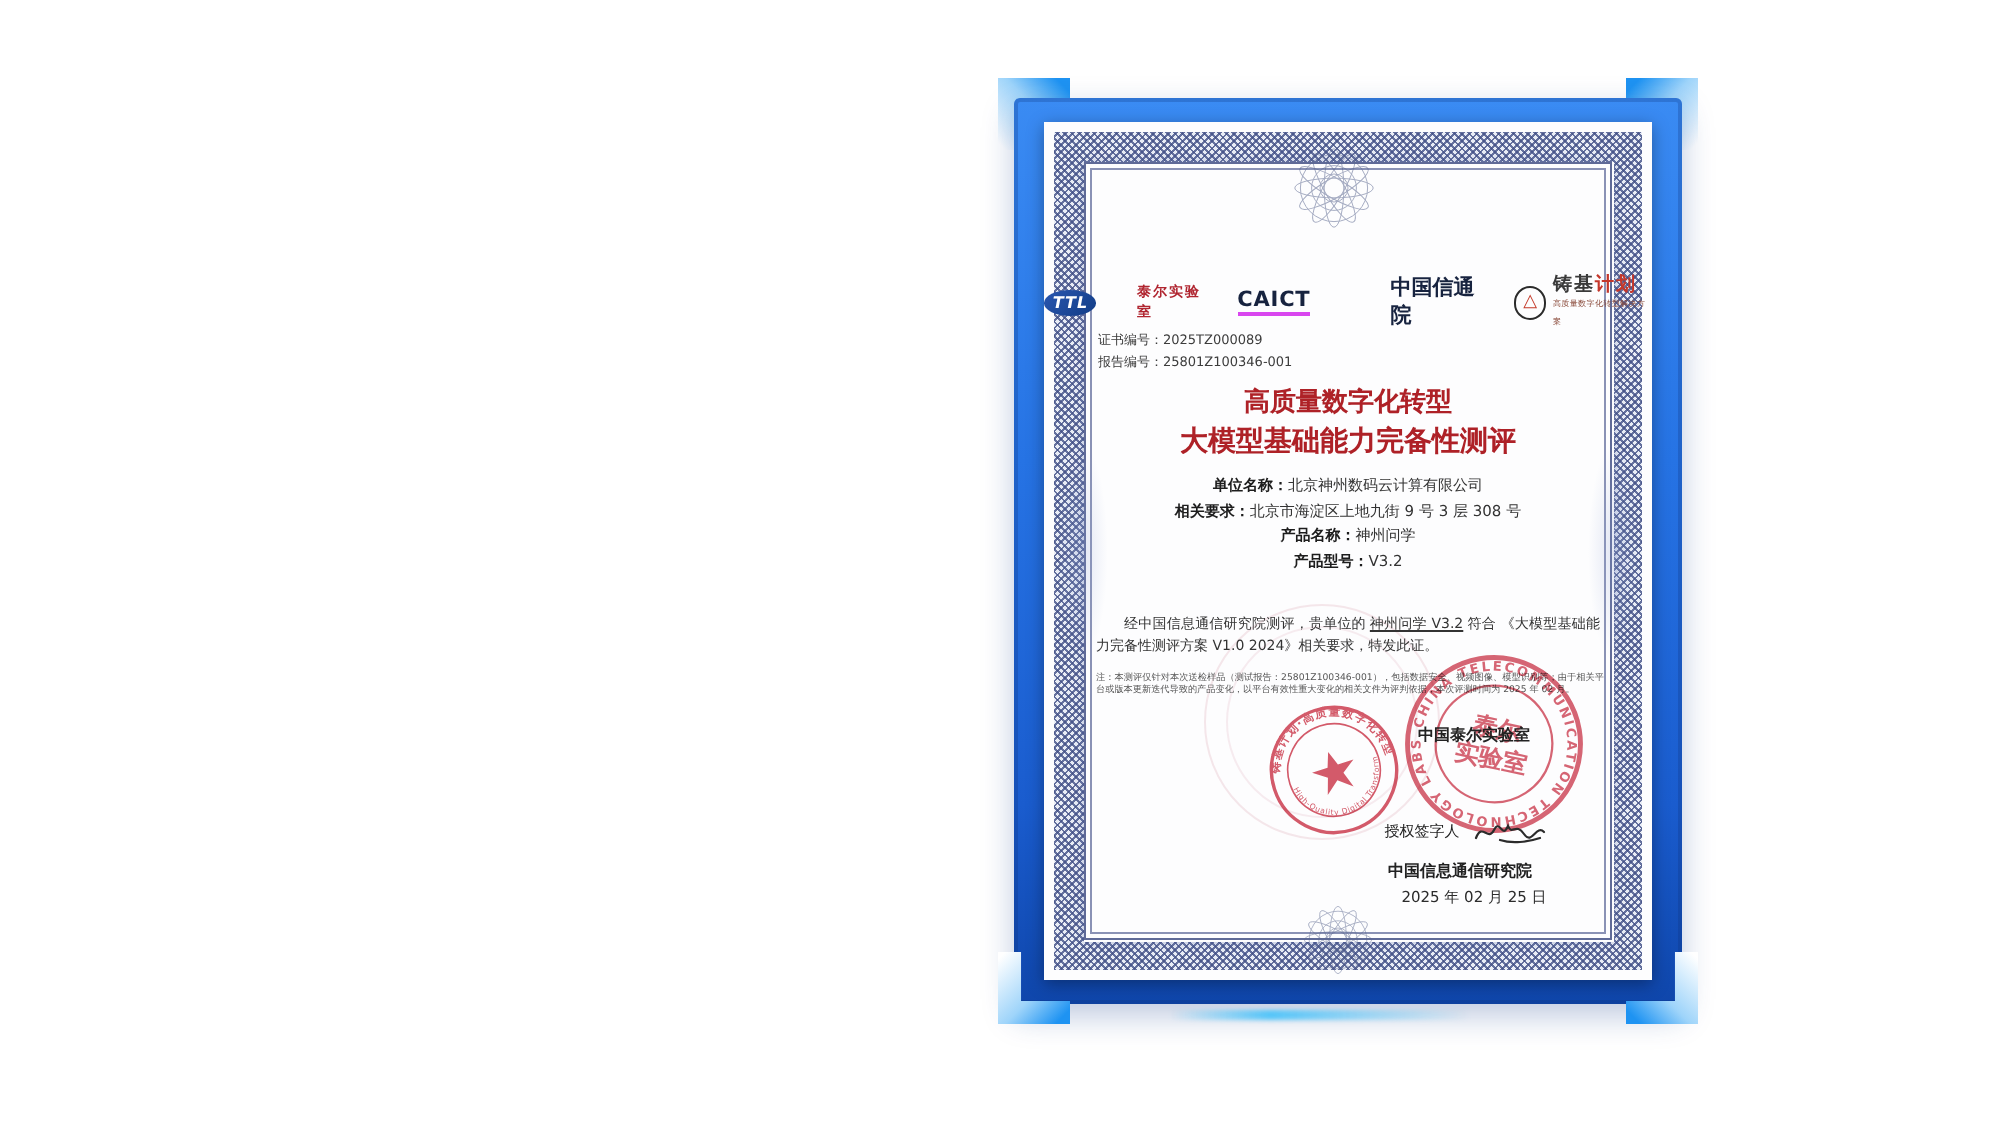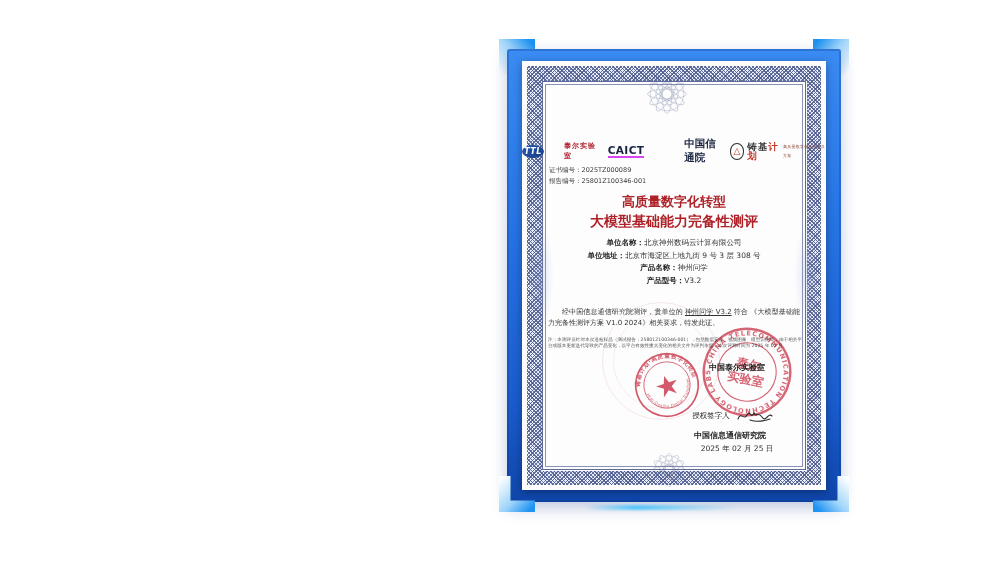--- a/index.html
+++ b/index.html
@@ -47,21 +47,21 @@
             color:#fff;font-size:8px;font-style:italic;font-weight:bold;display:flex;align-items:center;
             justify-content:center;letter-spacing:.5px;}
   .ttl-name{color:#b02530;font-size:7px;font-weight:bold;letter-spacing:1px;}
   .caict{display:flex;align-items:center;gap:3px;}
   .caict-abbr{font-size:10.5px;font-weight:bold;color:#17233f;letter-spacing:.4px;
               border-bottom:2px solid #d946ef;line-height:11px;}
   .caict-name{font-size:10.5px;font-weight:bold;color:#17233f;margin-left:37px;}
   .zhuji{display:flex;align-items:center;gap:3px;}
   .zhuji-circle{width:15px;height:15px;border-radius:50%;border:1.4px solid #2b2b2b;color:#c43a2a;
                 display:flex;align-items:center;justify-content:center;font-size:9px;font-weight:bold;}
-  .zhuji-text{display:flex;flex-direction:row;line-height:9px;}
+  .zhuji-text{display:flex;flex-direction:column;line-height:9px;}
   .zhuji-name{font-size:9.5px;font-weight:bold;letter-spacing:1px;}
   .zhuji-name .dark{color:#3a3a3a;} .zhuji-name .red{color:#c4372b;}
   .zhuji-tag{font-size:4px;color:#8a4a3a;letter-spacing:.2px;}
 
   
   .numbers{position:absolute;left:27px;top:104px;font-size:6.5px;color:#3c3c3c;line-height:11px;}
   .title{position:absolute;left:0;top:131px;width:100%;text-align:center;color:#ae2127;font-weight:bold;}
   .title .t1{font-size:13px;line-height:19px;}
   .title .t2{font-size:14px;line-height:20px;}
   .info{position:absolute;left:0;top:176px;width:100%;text-align:center;font-size:7.5px;
@@ -157,21 +157,21 @@
       <div><span>报告编号：</span><span>25801Z100346-001</span></div>
     </div>
 
     <div class="title">
       <div class="t1">高质量数字化转型</div>
       <div class="t2">大模型基础能力完备性测评</div>
     </div>
 
     <div class="info">
       <div><b>单位名称：</b><span>北京神州数码云计算有限公司</span></div>
-      <div><b>单位地址：</b><span>北京市海淀区上地九街 9 号 3 层 308 号</span></div>
+      <div><b>相关要求：</b><span>北京市海淀区上地九街 9 号 3 层 308 号</span></div>
       <div><b>产品名称：</b><span>神州问学</span></div>
       <div><b>产品型号：</b><span>V3.2</span></div>
     </div>
 
     <div class="body-par"><span>经中国信息通信研究院测评，贵单位的</span><span class="product">神州问学 V3.2</span><span>符合 《大模型基础能力完备性测评方案 V1.0 2024》相关要求，特发此证。</span></div>
 
     <div class="footnote">注：本测评仅针对本次送检样品（测试报告：25801Z100346-001），包括数据安全、视频图像、模型识别等；由于相关平台或版本更新迭代导致的产品变化，以平台有效性重大变化的相关文件为评判依据，本次评测时间为 2025 年 02 月。</div>
 
     <svg class="stamp stamp-left" viewBox="0 0 100 100">
       <defs>

